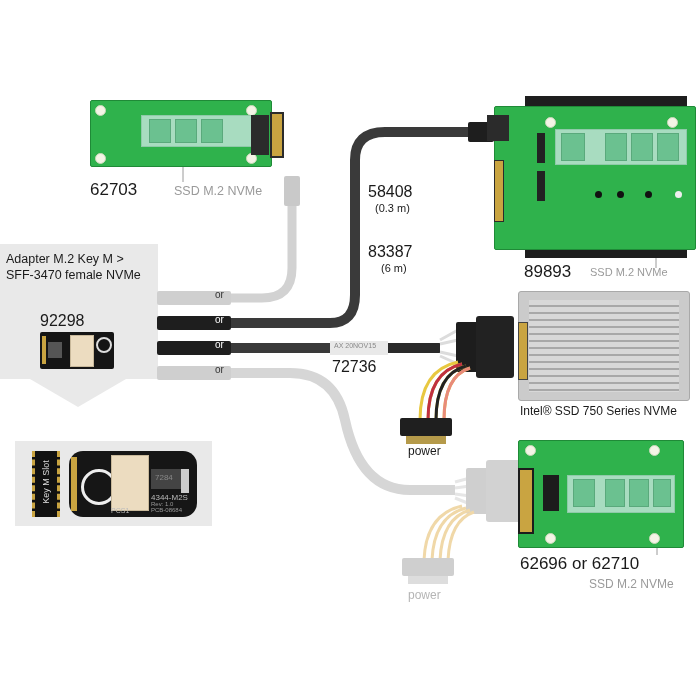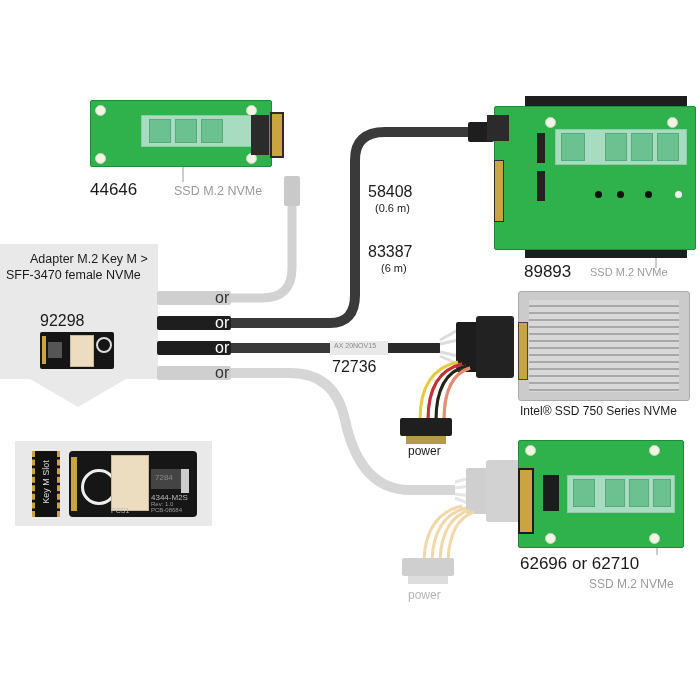--- a/index.html
+++ b/index.html
@@ -8,21 +8,21 @@
   .lbl{position:absolute;color:#1a1a1a;white-space:nowrap;}
   .big{font-size:16px;}
   .sub{font-size:11px;text-align:center;}
   .grey{color:#9a9a9a;}
   .pcb{position:absolute;background:#2fb24c;border:1px solid #1f8a37;border-radius:2px;}
   .hole{position:absolute;width:9px;height:9px;border-radius:50%;background:#f4f4e6;border:1px solid #c9d8b8;}
   .m2{position:absolute;background:#a8dcc0;border:1px solid #8fcaa9;}
   .chip{position:absolute;background:#6bc190;border:1px solid #5aa97c;}
   .sata{position:absolute;background:#2b2b2b;}
   .plug{position:absolute;height:14px;border-radius:2px;}
-  .or{position:absolute;color:#fff;font-size:16px;}
+  .or{position:absolute;color:#fff;font-size:10px;}
   .callout{position:absolute;background:#e9e9e9;}
 </style>
 </head>
 <body>
 
 <svg class="abs" style="left:0;top:0" width="700" height="700">
 
   <path d="M215,298 L262,298 Q292,298 292,268 L292,190" stroke="#d2d2d2" stroke-width="9" fill="none"></path>
   <rect x="284" y="176" width="16" height="30" fill="#c9c9c9" rx="2"></rect>
 
@@ -58,36 +58,36 @@
   <line x1="78" y1="486" x2="68" y2="486" stroke="#111" stroke-width="1"></line>
   <polygon points="63,486 69,483 69,489" fill="#111"></polygon>
 
   <line x1="183" y1="155" x2="183" y2="182" stroke="#9a9a9a" stroke-width="1"></line>
   <line x1="656" y1="195" x2="656" y2="268" stroke="#9a9a9a" stroke-width="1"></line>
   <line x1="657" y1="515" x2="657" y2="555" stroke="#9a9a9a" stroke-width="1"></line>
 </svg>
 
 <div class="callout" style="left:0;top:244;left:0;top:244px;width:158px;height:135px;"></div>
 <div class="abs" style="left:30px;top:379px;width:0;height:0;border-left:48px solid transparent;border-right:48px solid transparent;border-top:28px solid #e9e9e9;"></div>
-<div class="lbl" style="left:6px;top:252px;font-size:12.5px;margin-left:24px;">Adapter M.2 Key M &gt;</div>
+<div class="lbl" style="left:6px;top:252px;font-size:12.5px;">Adapter M.2 Key M &gt;</div>
 <div class="lbl" style="left:6px;top:268px;font-size:12.5px;">SFF-3470 female NVMe</div>
 <div class="lbl big" style="left:40px;top:312px;">92298</div>
 
 <div class="abs" style="left:40px;top:332px;width:74px;height:37px;background:#151515;border-radius:2px;">
   <div class="abs" style="left:2px;top:4px;width:4px;height:28px;background:#c9a441;"></div>
   <div class="abs" style="left:30px;top:3px;width:22px;height:30px;background:#ecdcc0;border:1px solid #c8b89a;"></div>
   <div class="abs" style="left:56px;top:5px;width:12px;height:12px;border:2px solid #ddd;border-radius:50%;"></div>
   <div class="abs" style="left:8px;top:10px;width:14px;height:16px;background:#555;"></div>
 </div>
 
 <div class="callout" style="left:15px;top:441px;width:197px;height:85px;"></div>
 <div class="abs" style="left:32px;top:451px;width:22px;height:66px;background:#111;border-left:3px dashed #c9a441;border-right:3px dashed #c9a441;">
   <div class="abs" style="left:-20px;top:26px;width:62px;color:#ddd;font-size:9px;transform:rotate(-90deg);text-align:center;">Key M Slot</div>
 </div>
-<div class="abs" style="left:69px;top:451px;width:128px;height:66px;background:#161616;border-radius:4px;">
+<div class="abs" style="left:69px;top:451px;width:128px;height:66px;background:#161616;border-radius:14px;">
   <div class="abs" style="left:2px;top:6px;width:6px;height:54px;background:#c9a441;"></div>
   <div class="abs" style="left:12px;top:18px;width:30px;height:30px;border:3px solid #eee;border-radius:50%;"></div>
   <div class="abs" style="left:42px;top:4px;width:36px;height:54px;background:#ecdcc0;border:1px solid #c8b89a;"></div>
   <div class="abs" style="left:82px;top:18px;width:30px;height:20px;background:#444;">
     <span class="abs" style="left:4px;top:4px;color:#888;font-size:8px;">7284</span>
   </div>
   <div class="abs" style="left:112px;top:18px;width:8px;height:24px;background:#ccc;"></div>
   <span class="abs" style="left:82px;top:42px;color:#bbb;font-size:8px;">4344-M2S</span>
   <span class="abs" style="left:82px;top:50px;color:#999;font-size:6px;">Rev: 1.0</span>
   <span class="abs" style="left:82px;top:56px;color:#999;font-size:6px;">PCB-08684</span>
@@ -100,39 +100,39 @@
 <div class="plug" style="left:157px;top:316px;width:74px;background:#1e1e1e;"></div>
 <div class="or" style="left:215px;top:314px;">or</div>
 
 <div class="plug" style="left:157px;top:341px;width:74px;background:#1e1e1e;"></div>
 <div class="or" style="left:215px;top:339px;">or</div>
 
 <div class="plug" style="left:157px;top:366px;width:74px;background:#cfcfcf;"></div>
 <div class="or" style="left:215px;top:364px;color:#333;">or</div>
 
 <div class="lbl big" style="left:368px;top:183px;">58408</div>
-<div class="lbl sub" style="left:375px;top:202px;">(0.6 m)</div>
+<div class="lbl sub" style="left:375px;top:202px;">(0.3 m)</div>
 <div class="lbl big" style="left:368px;top:243px;">83387</div>
 <div class="lbl sub" style="left:381px;top:262px;">(6 m)</div>
 <div class="lbl" style="left:334px;top:342px;font-size:7px;color:#888;">AX 20NOV15</div>
 <div class="lbl big" style="left:332px;top:358px;">72736</div>
 
 <div class="pcb" style="left:90px;top:100px;width:180px;height:65px;">
   <div class="hole" style="left:4px;top:4px;"></div>
   <div class="hole" style="left:4px;top:52px;"></div>
   <div class="hole" style="left:155px;top:4px;"></div>
   <div class="hole" style="left:155px;top:52px;"></div>
   <div class="m2" style="left:50px;top:14px;width:110px;height:30px;"></div>
   <div class="chip" style="left:58px;top:18px;width:20px;height:22px;"></div>
   <div class="chip" style="left:84px;top:18px;width:20px;height:22px;"></div>
   <div class="chip" style="left:110px;top:18px;width:20px;height:22px;"></div>
   <div class="sata" style="left:160px;top:14px;width:18px;height:40px;"></div>
 </div>
 <div class="abs" style="left:270px;top:112px;width:10px;height:42px;background:#c9a441;border:2px solid #2b2b2b;"></div>
-<div class="lbl" style="left:90px;top:180px;font-size:17px;">44646</div>
+<div class="lbl" style="left:90px;top:180px;font-size:17px;">62703</div>
 <div class="lbl grey" style="left:174px;top:184px;font-size:12.5px;">SSD M.2 NVMe</div>
 
 <div class="abs" style="left:525px;top:96px;width:162px;height:12px;background:#1e1e1e;"></div>
 <div class="abs" style="left:525px;top:246px;width:162px;height:12px;background:#1e1e1e;"></div>
 <div class="pcb" style="left:494px;top:106px;width:200px;height:142px;">
   <div class="hole" style="left:50px;top:10px;"></div>
   <div class="hole" style="left:172px;top:10px;"></div>
   <div class="m2" style="left:60px;top:22px;width:130px;height:34px;"></div>
   <div class="chip" style="left:66px;top:26px;width:22px;height:26px;"></div>
   <div class="chip" style="left:110px;top:26px;width:20px;height:26px;"></div>

